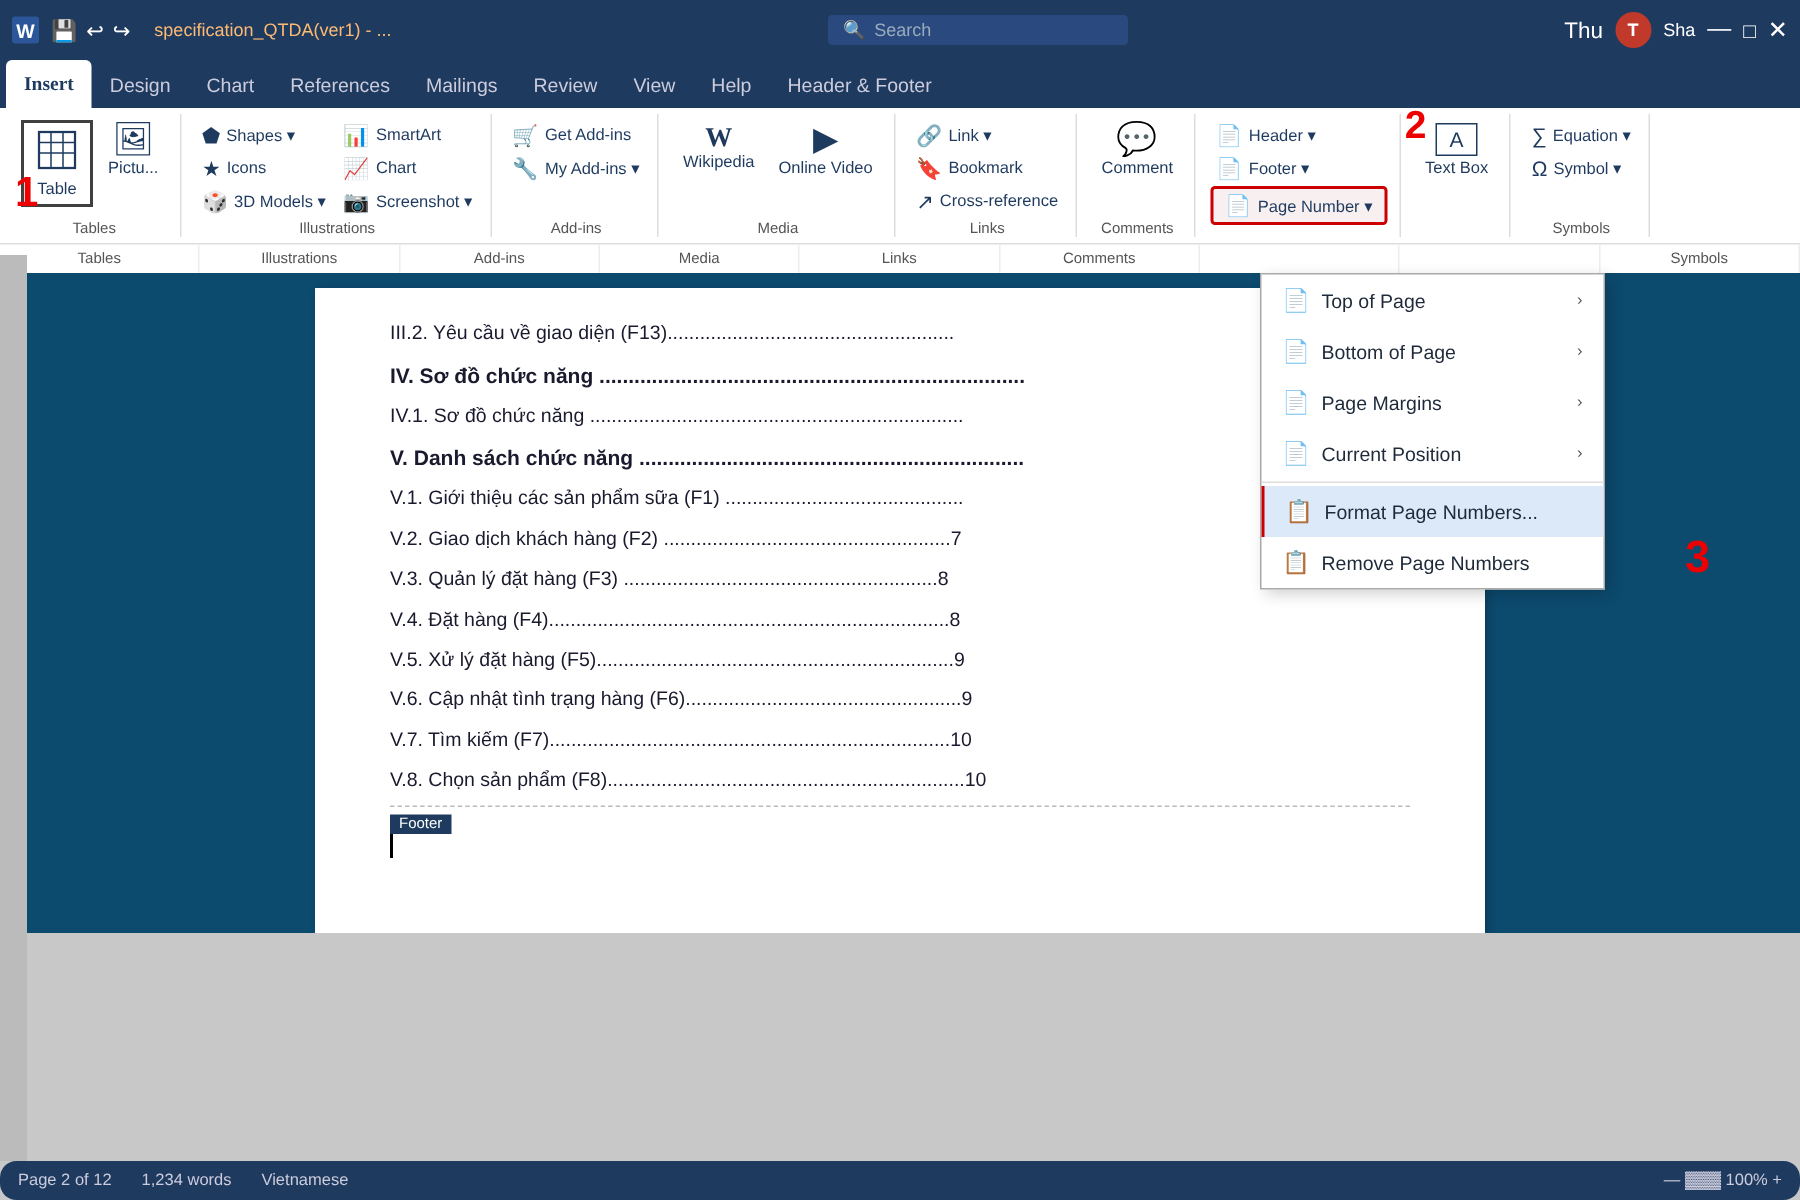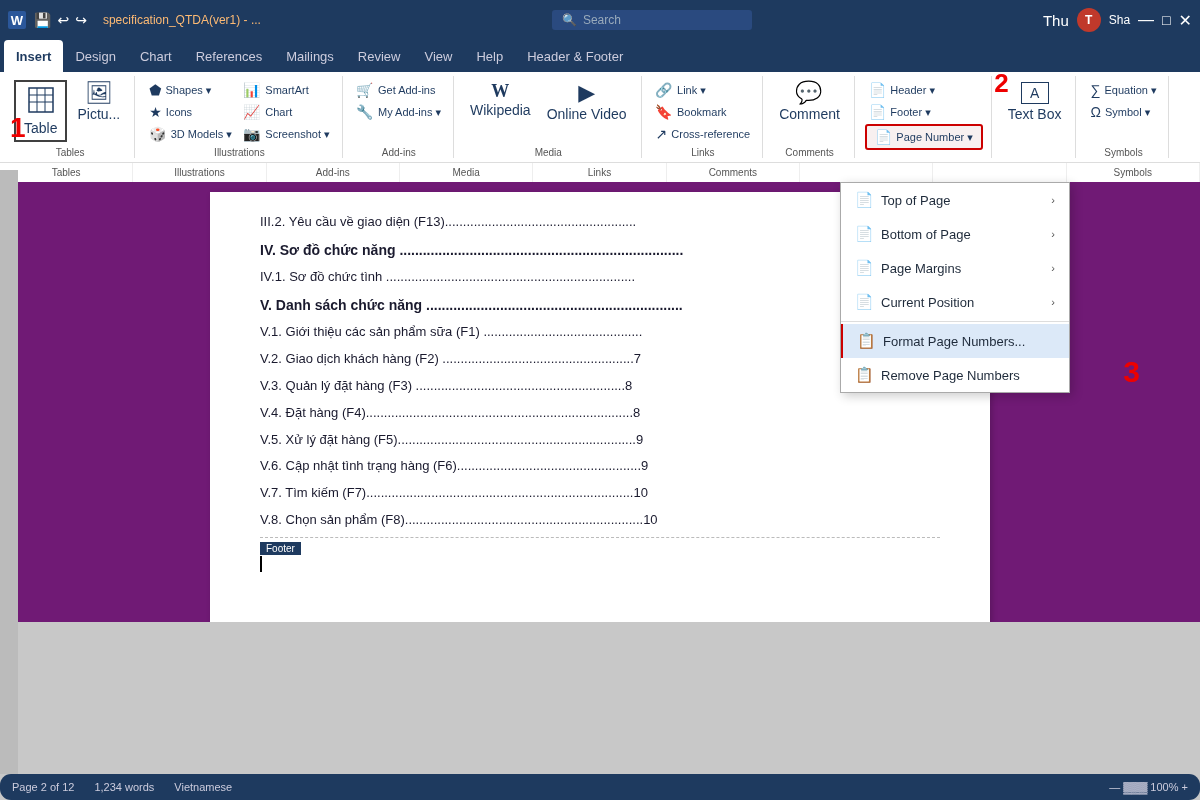--- a/index.html
+++ b/index.html
@@ -8,28 +8,28 @@
     
     .title-bar {
       width: 100%; height: 40px; background: #1e3a5f; display: flex; align-items: center; justify-content: space-between; padding: 0 8px;
     }
     .title-bar-left { display: flex; align-items: center; gap: 8px; }
     .title-bar-icons { display: flex; gap: 6px; align-items: center; }
     .title-icon { width: 18px; height: 18px; background: #4a7ab5; border-radius: 2px; display: flex; align-items: center; justify-content: center; color: white; font-size: 11px; }
     .title-bar-right { color: white; font-size: 12px; display: flex; align-items: center; gap: 8px; }
     .ribbon-tabs { display: flex; align-items: flex-end; padding: 0 4px; background: #1e3a5f; height: 32px; }
     .ribbon-tab { padding: 4px 12px; font-size: 13px; color: #ccd; cursor: pointer; height: 32px; display: flex; align-items: center; }
-    .ribbon-tab.active { background: white; color: #1e3a5f; font-weight: 600; border-radius: 4px 4px 0 0; }
+    .ribbon-tab.active { background: white; color: #1e3a5f; font-weight: 600; border-radius: 4px 4px 0 0; font-family: Liberation Serif, serif; }
     .ribbon-content { background: white; padding: 4px 6px 2px 6px; min-height: 90px; display: flex; align-items: flex-start; gap: 2px; }
     .ribbon-group { display: flex; flex-direction: column; align-items: center; border-right: 1px solid #ddd; padding: 2px 8px 0 8px; min-height: 82px; }
     .ribbon-group-items { display: flex; flex-direction: row; gap: 4px; flex: 1; align-items: flex-start; padding-top: 2px; }
     .ribbon-group-label { font-size: 10px; color: #555; margin-top: auto; padding-top: 2px; text-align: center; }
     .ribbon-btn { display: flex; flex-direction: column; align-items: center; justify-content: center; cursor: pointer; padding: 2px 6px; border-radius: 3px; min-width: 40px; color: #1e3a5f; }
     .ribbon-btn .btn-icon { font-size: 22px; line-height: 1; }
-    .ribbon-btn .btn-label { font-size: 14px; text-align: center; margin-top: 2px; }
+    .ribbon-btn .btn-label { font-size: 11px; text-align: center; margin-top: 2px; }
     .ribbon-btn-small { display: flex; align-items: center; gap: 4px; cursor: pointer; padding: 2px 4px; border-radius: 3px; font-size: 11px; color: #1e3a5f; white-space: nowrap; }
     .ribbon-btn-small .s-icon { font-size: 14px; }
     .ribbon-column { display: flex; flex-direction: column; gap: 2px; }
 
     
     .page-number-btn { border: 2px solid #c00; background: #f8f0f0; padding: 3px 8px; border-radius: 3px; }
 
     
     .dropdown-menu {
       position: absolute; top: 182px; left: 840px; width: 230px;
@@ -39,21 +39,21 @@
     .dropdown-item {
       display: flex; align-items: center; gap: 8px; padding: 8px 14px;
       cursor: pointer; color: #1e2a3a;
     }
     .dropdown-item.highlighted { background: #dce9f8; border-left: 2px solid #c00; }
     .dropdown-item .d-icon { font-size: 15px; color: #555; width: 18px; text-align: center; }
     .dropdown-item .d-arrow { margin-left: auto; color: #555; font-size: 11px; }
     .dropdown-divider { height: 1px; background: #ddd; margin: 2px 0; }
 
     
-    .doc-area { background: #701a75; width: 100%; height: calc(800px - 40px - 32px - 92px - 26px); display: flex; justify-content: center; padding: 10px 0; overflow: hidden; }
+    .doc-area { background: #0c4a6e; width: 100%; height: calc(800px - 40px - 32px - 92px - 26px); display: flex; justify-content: center; padding: 10px 0; overflow: hidden; }
     .doc-page { background: white; width: 780px; min-height: 430px; padding: 20px 50px 10px 50px; position: relative; box-shadow: 2px 2px 6px rgba(0,0,0,0.2); }
     .doc-line { font-size: 13px; color: #1a1a2e; margin-bottom: 6px; line-height: 1.6; }
     .doc-line.bold { font-weight: bold; font-size: 14px; }
     .footer-line { border-top: 1px dashed #bbb; margin-top: 6px; padding-top: 4px; font-size: 12px; color: #888; min-height: 30px; }
     .cursor-blink { border-left: 2px solid black; height: 16px; display: inline-block; animation: blink 1s step-end infinite; }
     @keyframes blink { 0%,100%{opacity:1} 50%{opacity:0} }
 
     
     .ribbon-labels-row { display: flex; background: white; border-top: 1px solid #ddd; height: 20px; }
     .ribbon-label-cell { flex: 1; text-align: center; font-size: 10px; color: #555; border-right: 1px solid #eee; display: flex; align-items: center; justify-content: center; }
@@ -269,21 +269,21 @@
   <div class="ribbon-label-cell"></div>
   <div class="ribbon-label-cell">Symbols</div>
 </div>
 
 <div class="doc-area" style="height:440px;">
   <div style="background:#bbb;width:18px;position:absolute;left:0;top:170px;bottom:26px;"></div>
   <div class="doc-page">
 
     <div class="doc-line">III.2. Yêu cầu về giao diện (F13).....................................................</div>
     <div class="doc-line bold">IV. Sơ đồ chức năng .........................................................................</div>
-    <div class="doc-line">IV.1. Sơ đồ chức tình .....................................................................</div>
+    <div class="doc-line">IV.1. Sơ đồ chức năng .....................................................................</div>
     <div class="doc-line bold">V. Danh sách chức năng ..................................................................</div>
     <div class="doc-line">V.1. Giới thiệu các sản phẩm sữa (F1) ............................................</div>
     <div class="doc-line">V.2. Giao dịch khách hàng (F2) .....................................................7</div>
     <div class="doc-line">V.3. Quản lý đặt hàng (F3) ..........................................................8</div>
     <div class="doc-line">V.4. Đặt hàng (F4)..........................................................................8</div>
     <div class="doc-line">V.5. Xử lý đặt hàng (F5)..................................................................9</div>
     <div class="doc-line">V.6. Cập nhật tình trạng hàng (F6)...................................................9</div>
     <div class="doc-line">V.7. Tìm kiếm (F7)..........................................................................10</div>
     <div class="doc-line">V.8. Chọn sản phẩm (F8)..................................................................10</div>
 

